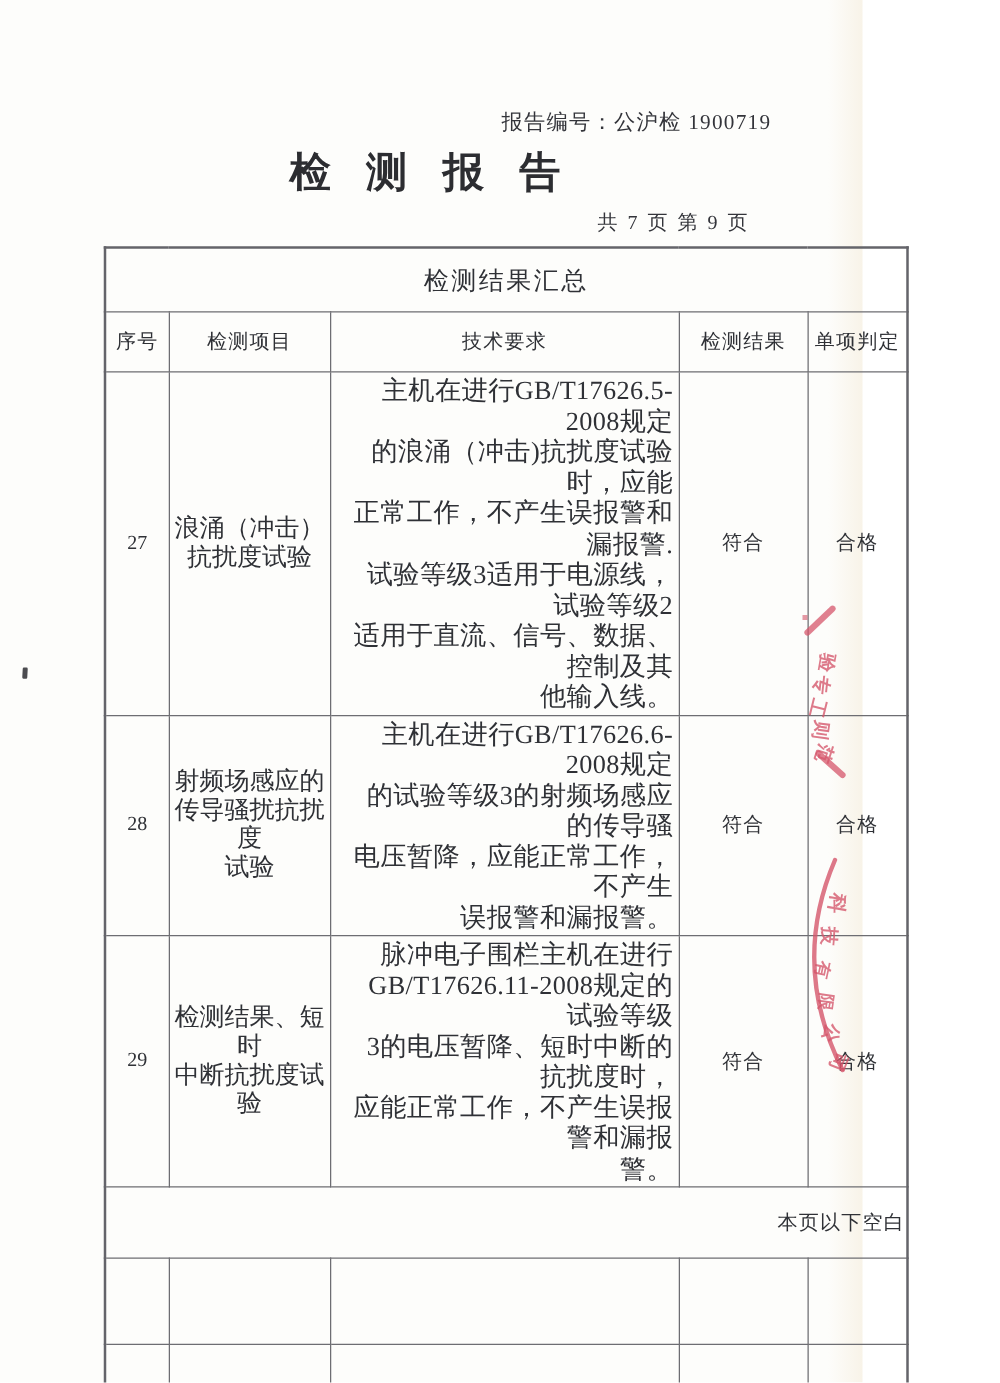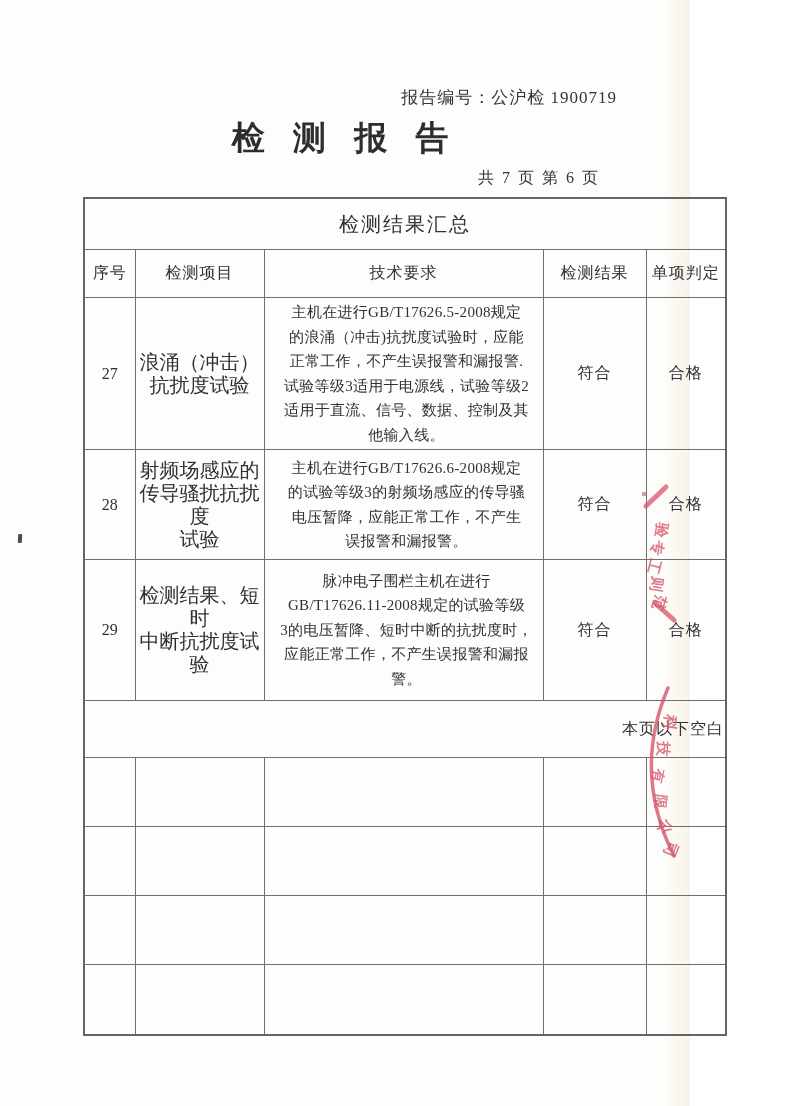--- a/index.html
+++ b/index.html
@@ -78,23 +78,23 @@
     font-size: 16px;
   }
   tr.t-row td.c-item {
     text-align: center;
     white-space: pre-line;
     line-height: 23px;
     font-size: 20px;
     padding: 0 2px;
   }
   tr.t-row td.c-req {
-    text-align: center;
+    text-align: right;
     white-space: pre-line;
-    font-size: 15px;
+    font-size: 21px;
     line-height: 24.5px;
     padding: 2px 4px 2px 10px;
     letter-spacing: 0.3px;
   }
   tr.t-row td.c-res, tr.t-row td.c-jud {
     text-align: center;
     letter-spacing: 1px;
   }
   tr.r27 { height: 147px; }
   tr.r28 { height: 110px; }
@@ -136,21 +136,21 @@
 </style>
 </head>
 <body>
 
 <div class="page">
 
   <div class="report-no">报告编号：公沪检 1900719</div>
 
   <h1 class="doc-title">检 测 报 告</h1>
 
-  <div class="page-info">共 7 页  第 6 页</div>
+  <div class="page-info">共 7 页  第 9 页</div>
 
   <table class="results">
     <colgroup>
       <col style="width:51px">
       <col style="width:129px">
       <col style="width:279px">
       <col style="width:103px">
       <col style="width:80px">
     </colgroup>
     <tbody>

